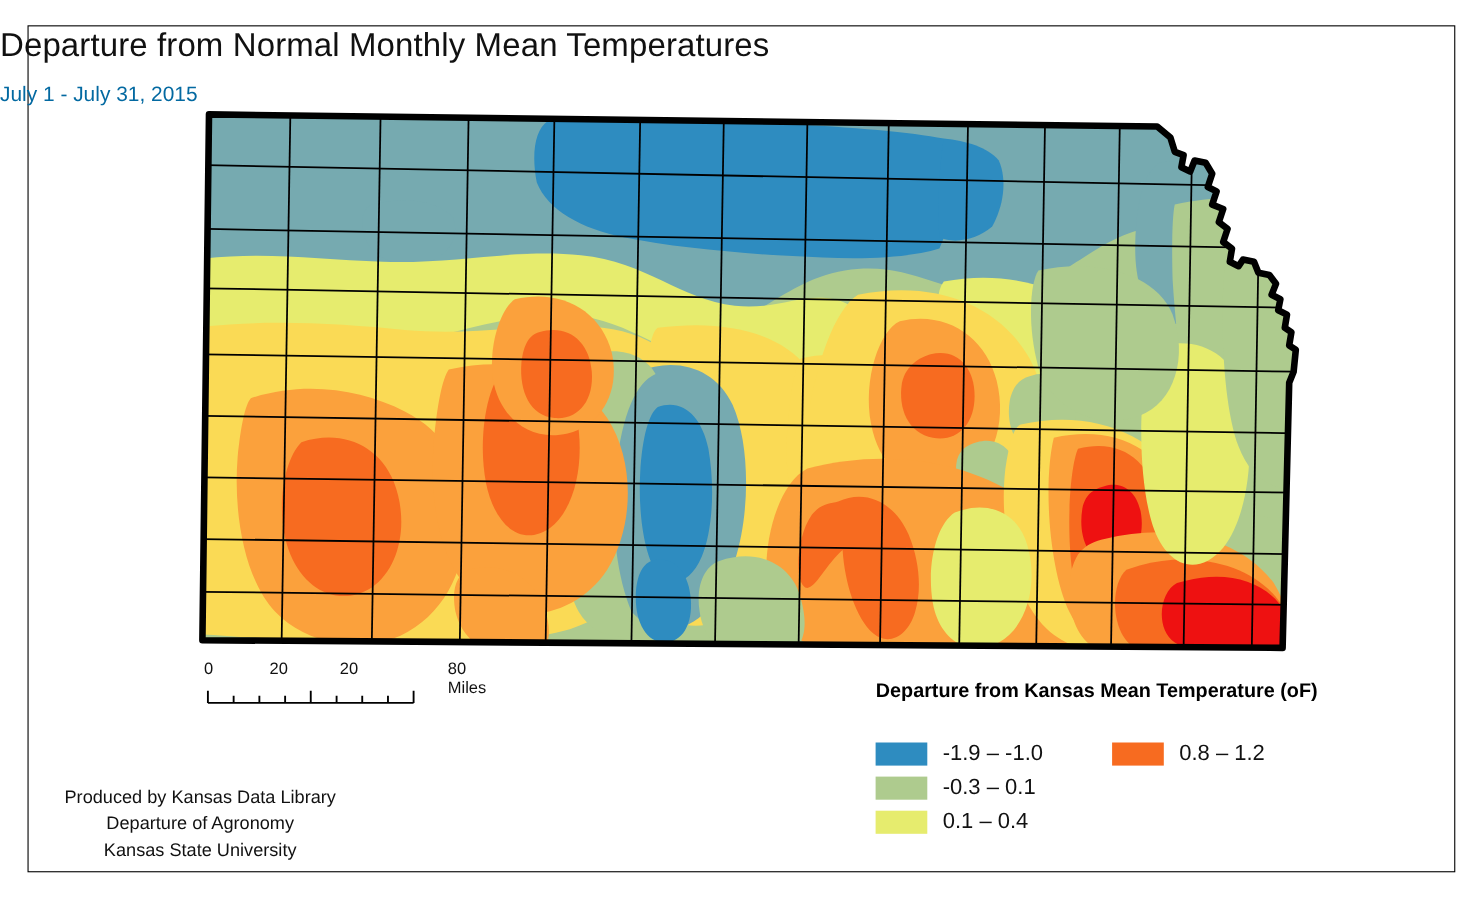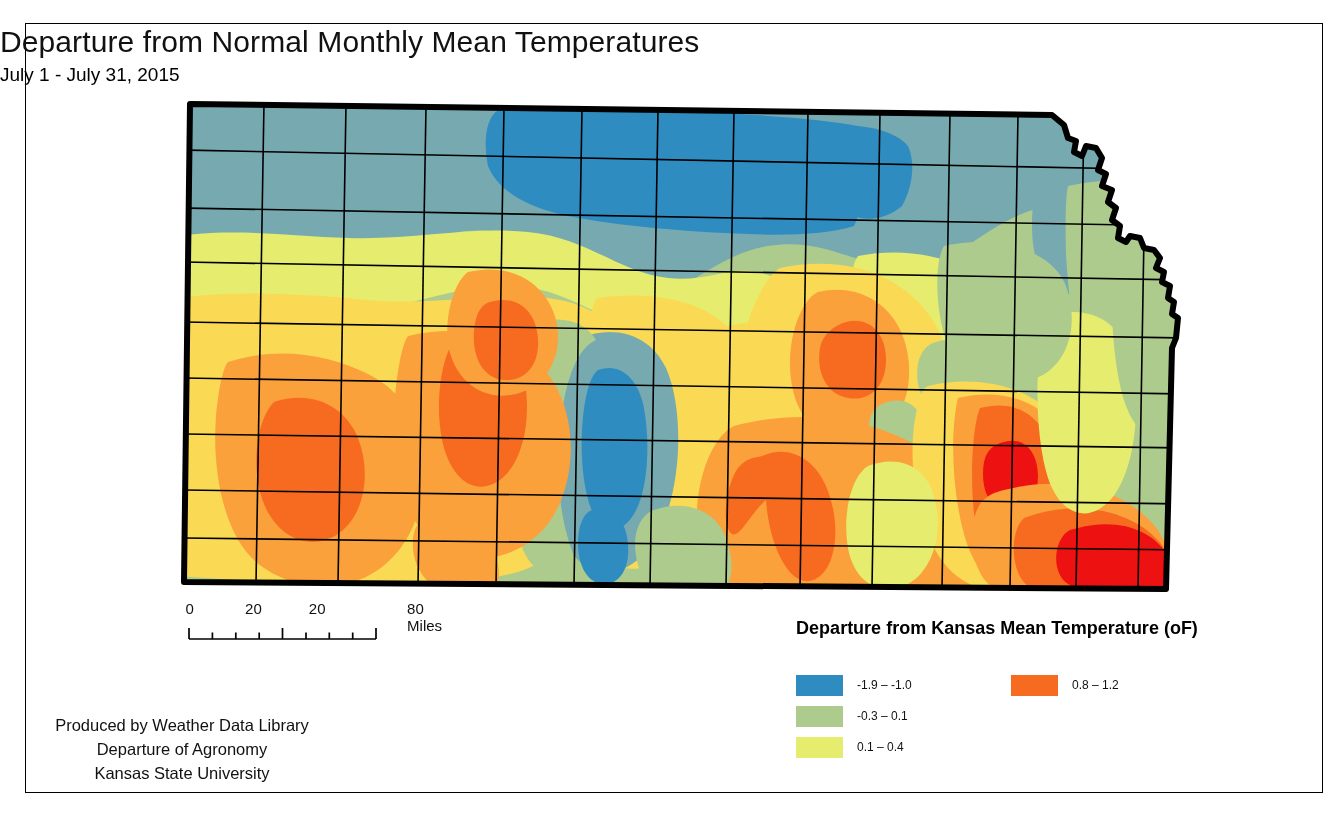--- a/index.html
+++ b/index.html
@@ -39,22 +39,22 @@
     text-align: left;
   }
   #main-title {
     font-size: 30px;
     color: #111111;
     letter-spacing: .1px;
     line-height: 1.18;
   }
   #sub-title {
     font-size: 19px;
-    color: #000000;
-    margin-top: 5px;
+    color: #0369a1;
+    margin-top: 17px;
     line-height: 1.2;
   }
   #map-wrap {
     position: absolute;
     left: 168px;
     top: 86px;
     width: 1020px;
     height: 520px;
   }
   #map-svg { display: block; }
@@ -119,21 +119,21 @@
     align-items: center;
     height: 28px;
     margin-bottom: 3px;
   }
   .legend-swatch {
     width: 47px;
     height: 21px;
     flex: 0 0 auto;
   }
   .legend-label {
-    font-size: 12px;
+    font-size: 20px;
     color: #111111;
     margin-left: 14px;
     white-space: nowrap;
   }
 </style>
 </head>
 <body>
 
 <div id="page">
 
@@ -467,21 +467,21 @@
         <path d="M 104.5,7 L 104.5,18"></path>
         <path d="M 128,11.5 L 128,18"></path>
         <path d="M 151.3,11.5 L 151.3,18"></path>
         <path d="M 174.7,11.5 L 174.7,18"></path>
         <path d="M 198,7 L 198,18"></path>
       </g>
     </svg>
   </div>
 
   <div id="credit">
-    <div>Produced by Weather Data Library</div>
+    <div>Produced by Kansas Data Library</div>
     <div>Departure of Agronomy</div>
     <div>Kansas State University</div>
   </div>
 
   <div id="legend">
     <div id="legend-title">Departure from Kansas Mean Temperature (oF)</div>
     <div id="legend-cols">
       <div class="legend-col">
         <div class="legend-row">
           <div class="legend-swatch" style="background: rgb(46, 140, 192);"></div>

